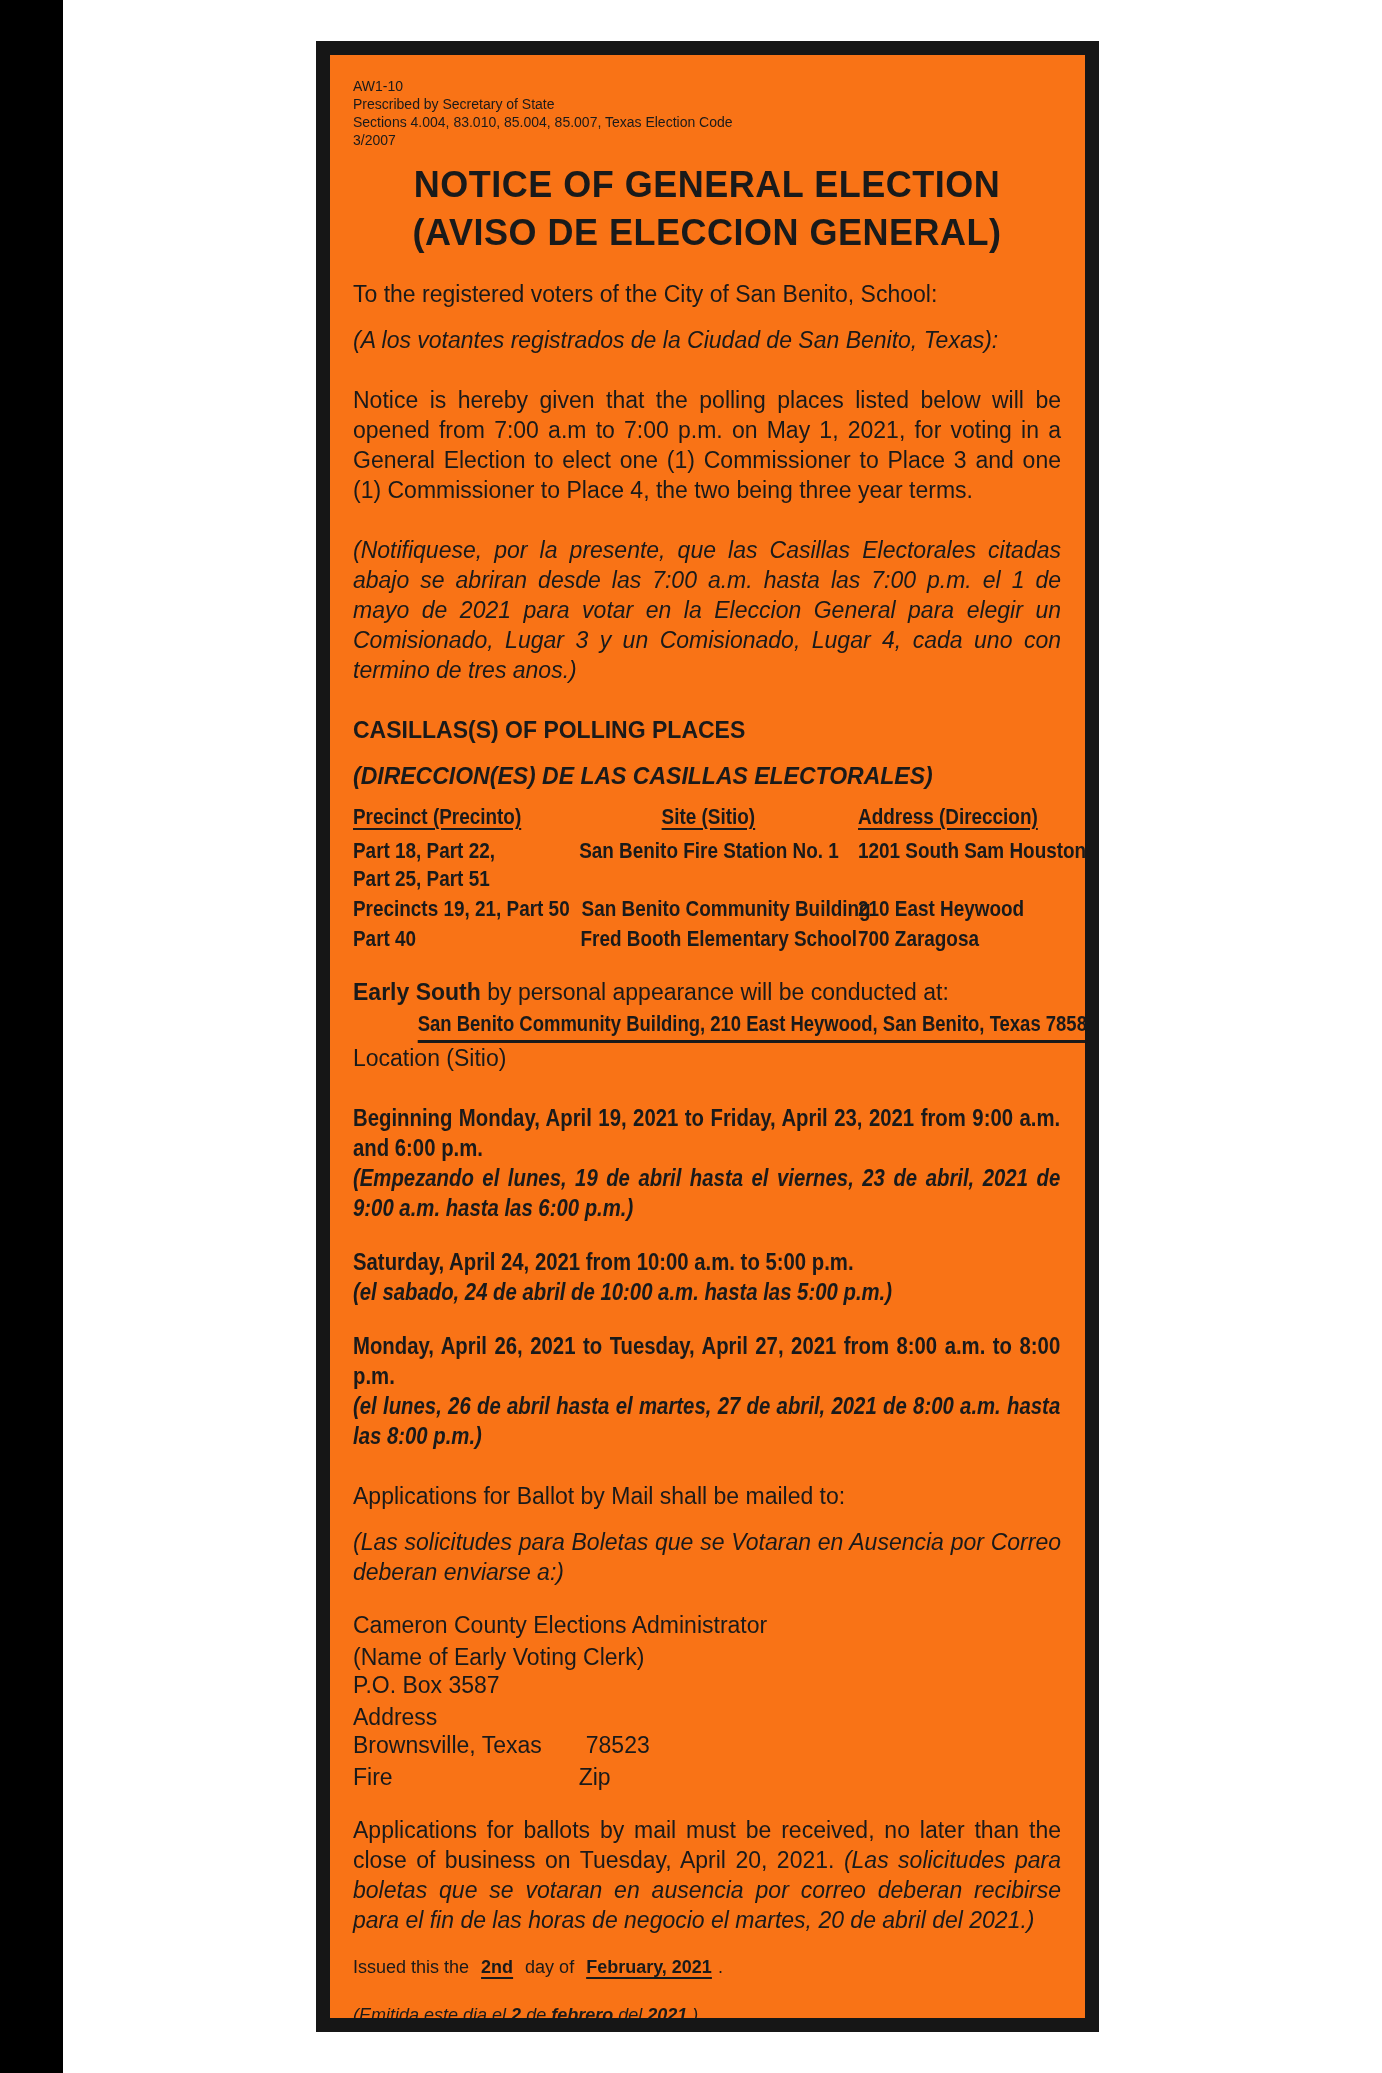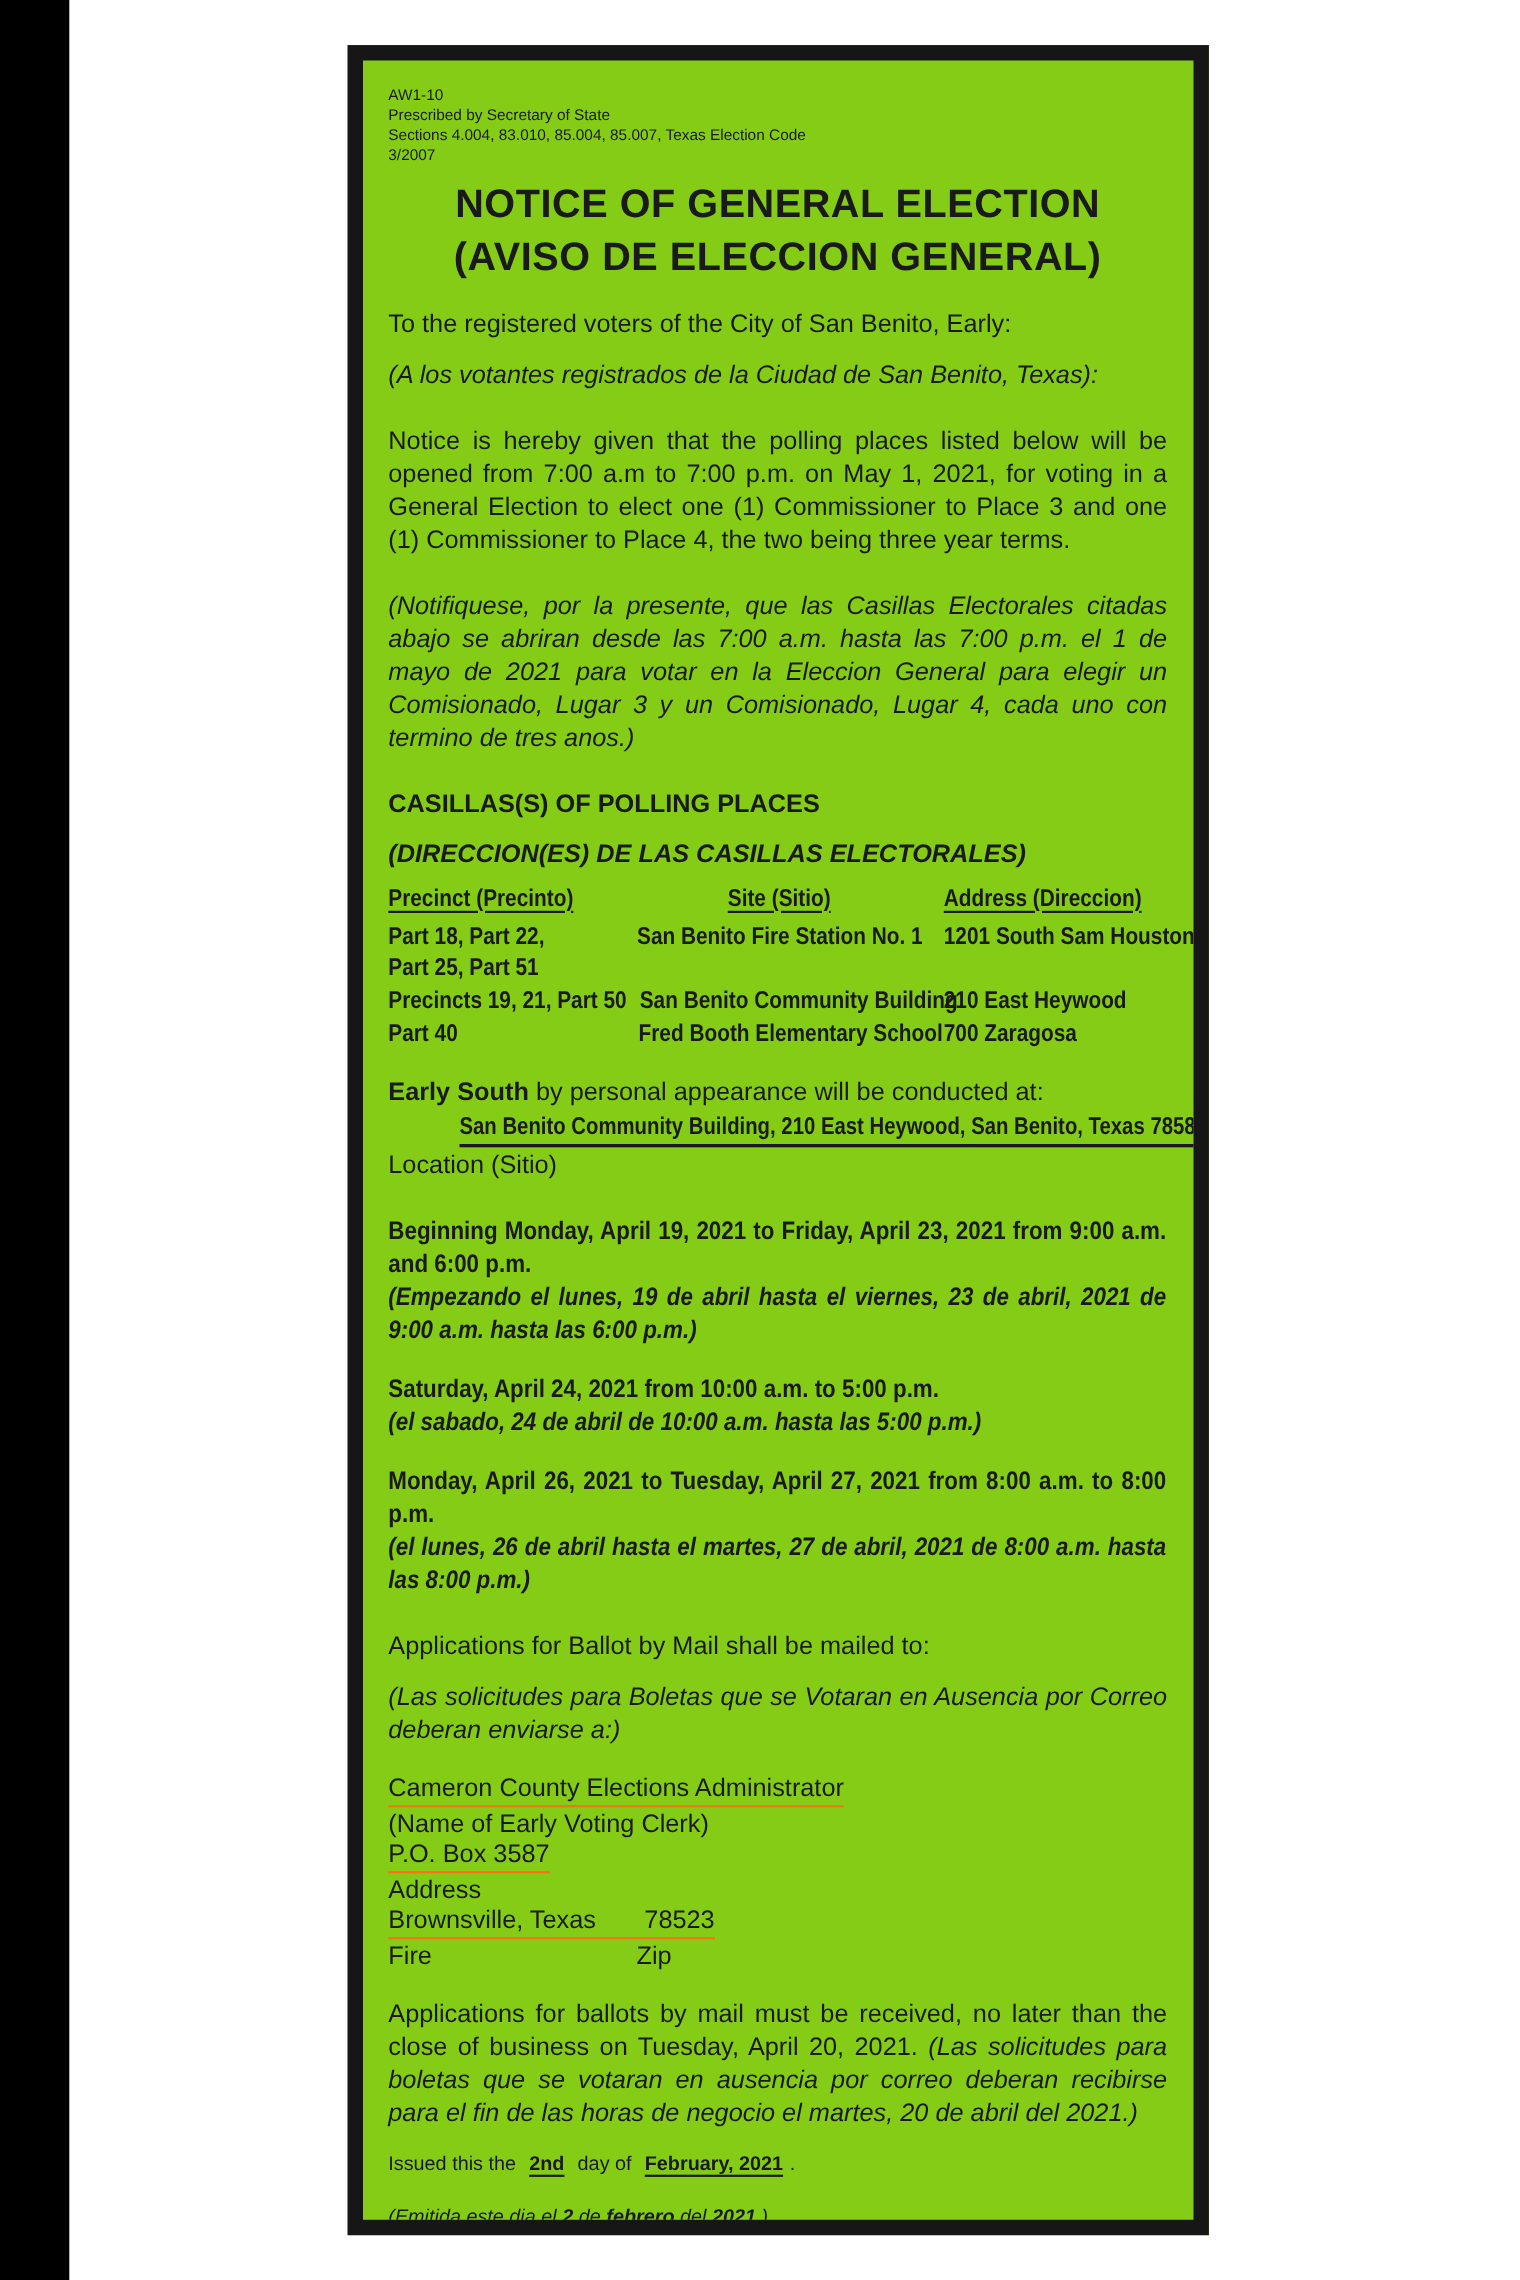--- a/index.html
+++ b/index.html
@@ -4,21 +4,21 @@
 <style>
   html,body{margin:0;padding:0;}
   body{
     width:1382px;height:2073px;position:relative;background:#ffffff;
     font-family:"Liberation Sans","DejaVu Sans",sans-serif;color:#1a1a1a;
     -webkit-font-smoothing:antialiased;
   }
   .left-strip{position:absolute;left:0;top:0;width:63px;height:2073px;background:#000;}
   .doc-frame{
     position:absolute;left:316px;top:41px;width:783px;height:1991px;
-    background:#84cc16;border:14px solid #161616;box-sizing:border-box;
+    background:#f97316;border:14px solid #161616;box-sizing:border-box;
     padding:16px 24px 0 23px;overflow:hidden;
   }
   .small-head{font-size:14px;line-height:18px;margin-top:6px;}
   .doc-title{font-size:36px;font-weight:bold;text-align:center;line-height:48px;margin-top:12px;letter-spacing:.5px;}
   .para{font-size:23px;line-height:30px;}
   .jus{text-align:justify;}
   .it{font-style:italic;margin-top:16px;}
   .b{font-weight:bold;}
   .u{text-decoration:underline;text-decoration-thickness:2px;text-underline-offset:4px;}
   .mt-sal{margin-top:22px;}
@@ -68,21 +68,21 @@
     <div>Sections 4.004, 83.010, 85.004, 85.007, Texas Election Code</div>
     <div>3/2007</div>
   </div>
 
   <div class="doc-title">
     <div>NOTICE OF GENERAL ELECTION</div>
     <div>(AVISO DE ELECCION GENERAL)</div>
   </div>
 
   <div class="para mt-sal">
-    <div>To the registered voters of the City of San Benito, Early:</div>
+    <div>To the registered voters of the City of San Benito, School:</div>
     <div class="it">(A los votantes registrados de la Ciudad de San Benito, Texas):</div>
   </div>
 
   <div class="para jus mt-blk">Notice is hereby given that the polling places listed below will be opened from 7:00 a.m to 7:00 p.m. on May 1, 2021, for voting in a General Election to elect one (1) Commissioner to Place 3 and one (1) Commissioner to Place 4, the two being three year terms.</div>
   <div class="para jus it mt-blk">(Notifiquese, por la presente,  que las Casillas Electorales citadas abajo se abriran desde las 7:00 a.m. hasta las 7:00 p.m. el 1 de mayo de 2021 para votar en la Eleccion General para elegir un Comisionado, Lugar 3 y un Comisionado, Lugar 4, cada uno con termino de tres anos.)</div>
 
   <div class="para b mt-blk">
     <div>CASILLAS(S) OF POLLING PLACES</div>
     <div class="it">(DIRECCION(ES) DE LAS CASILLAS ELECTORALES)</div>
   </div>

